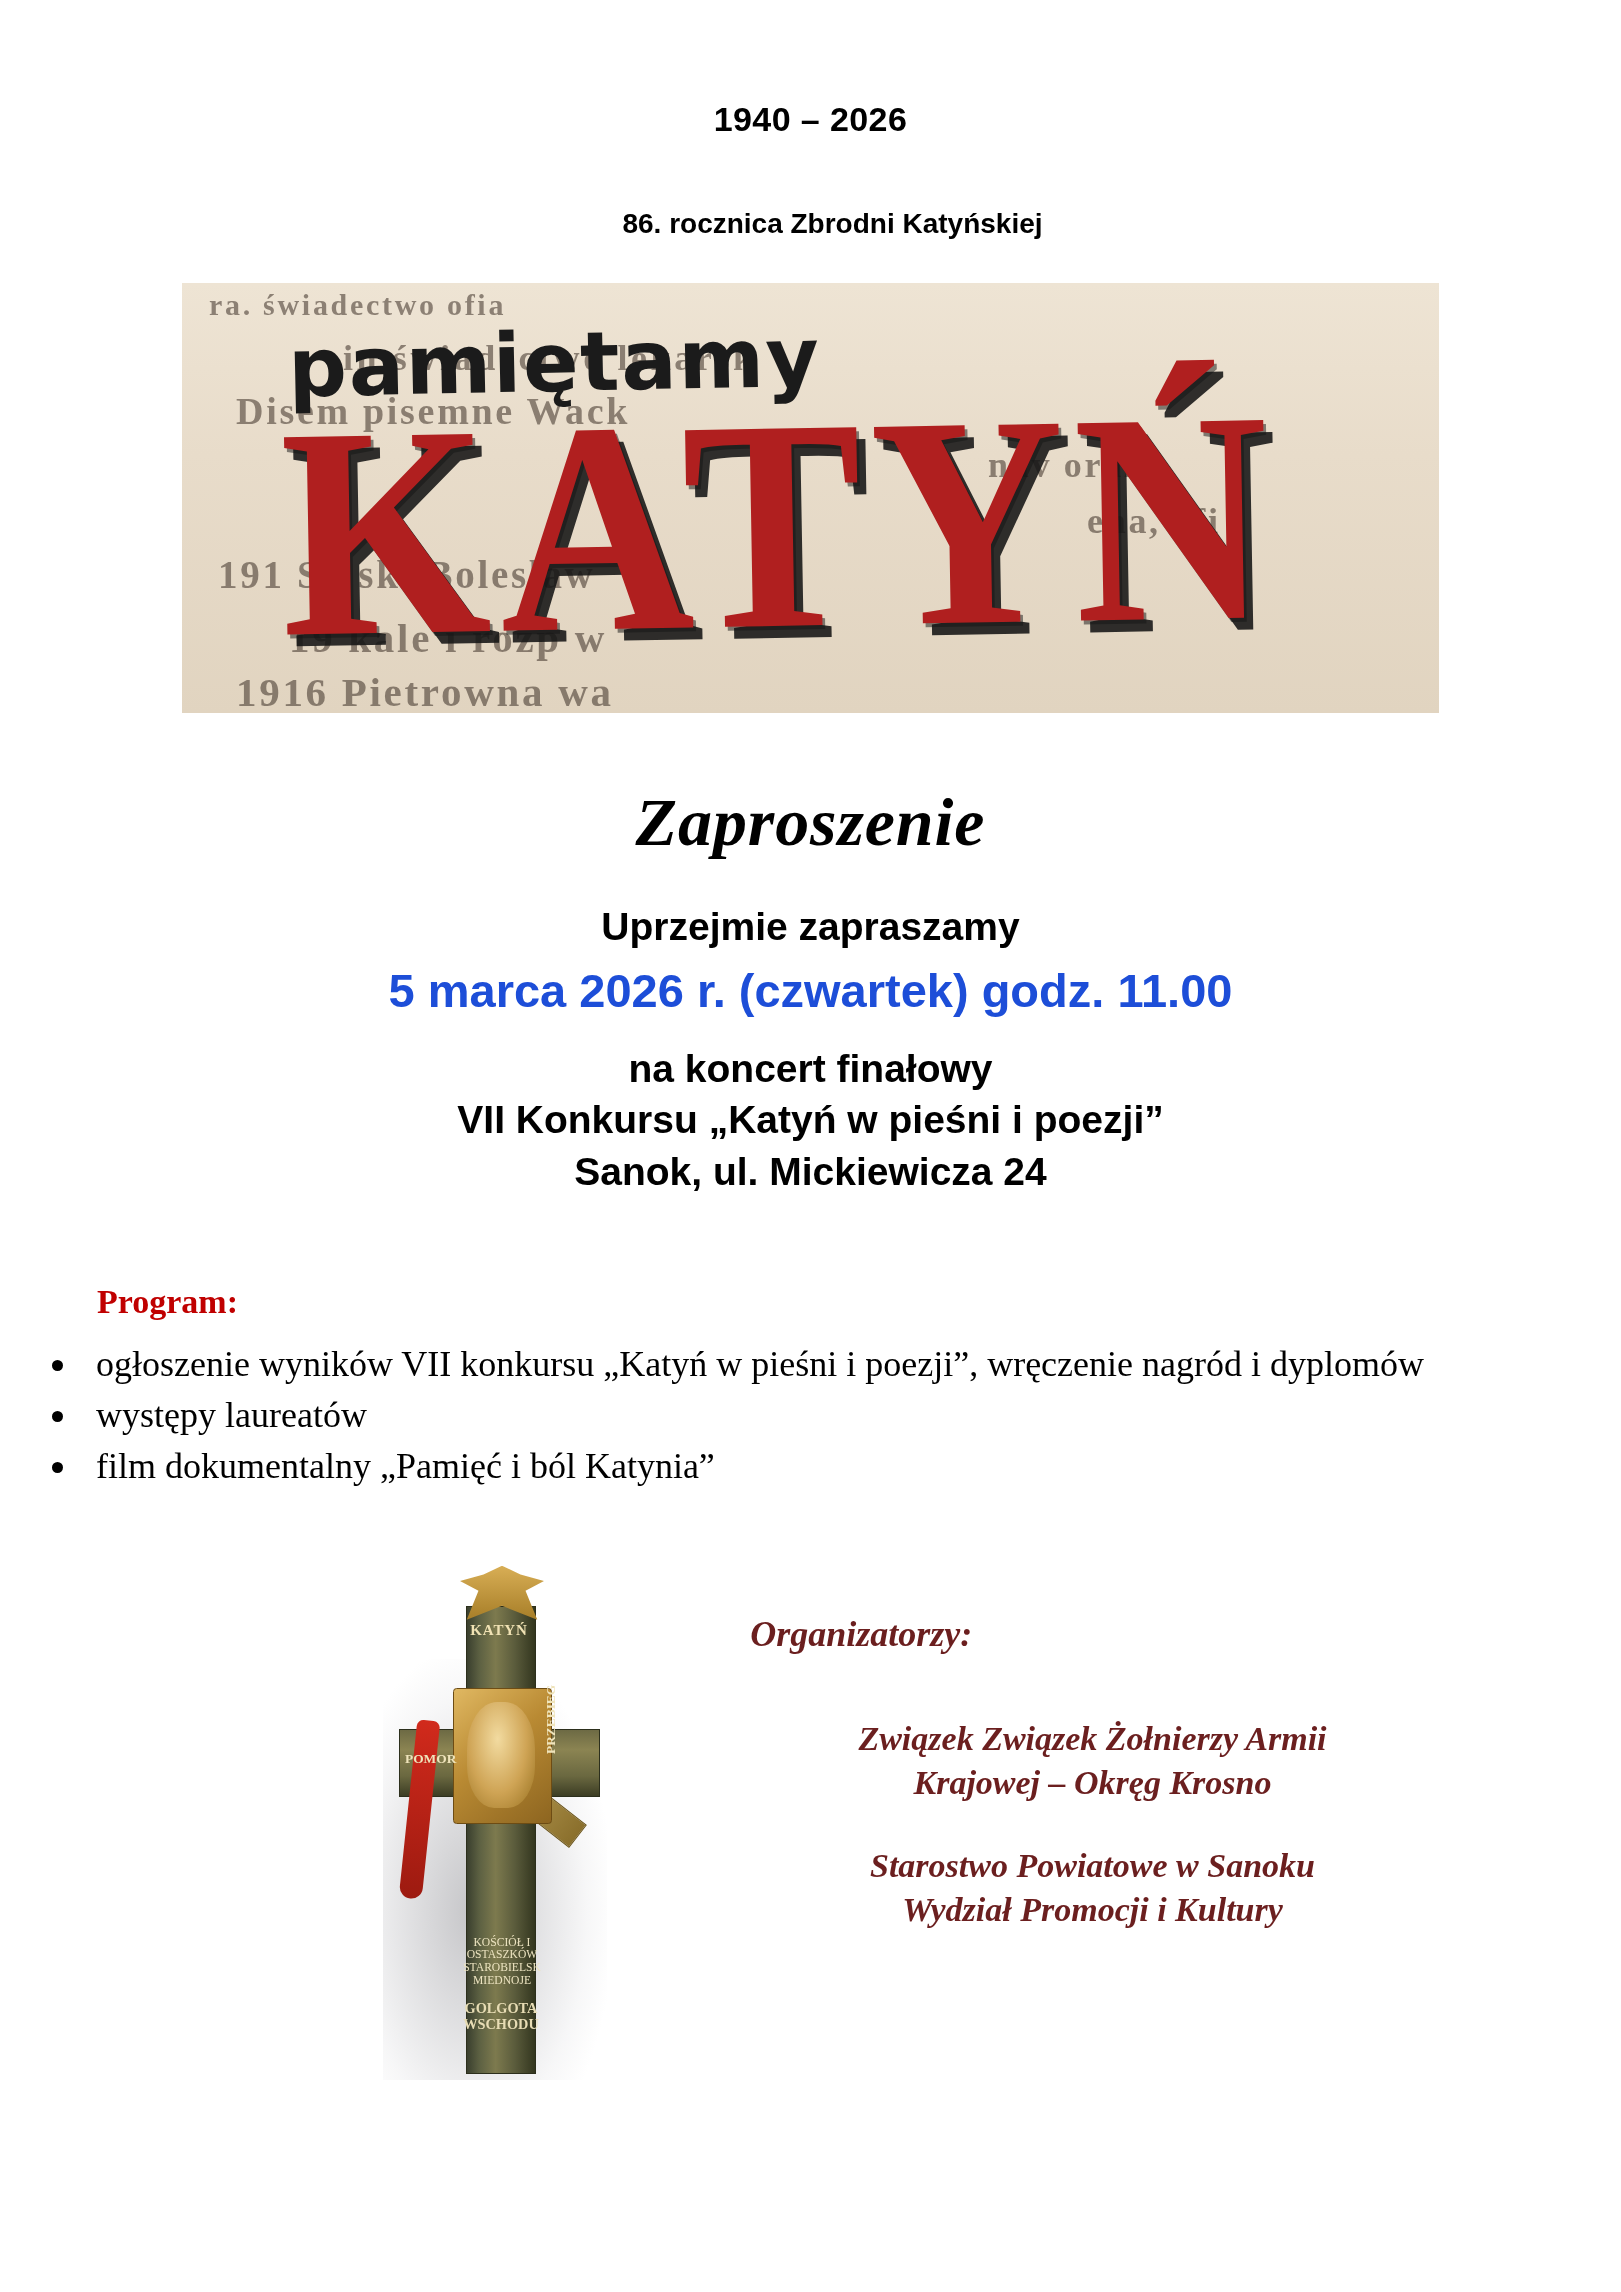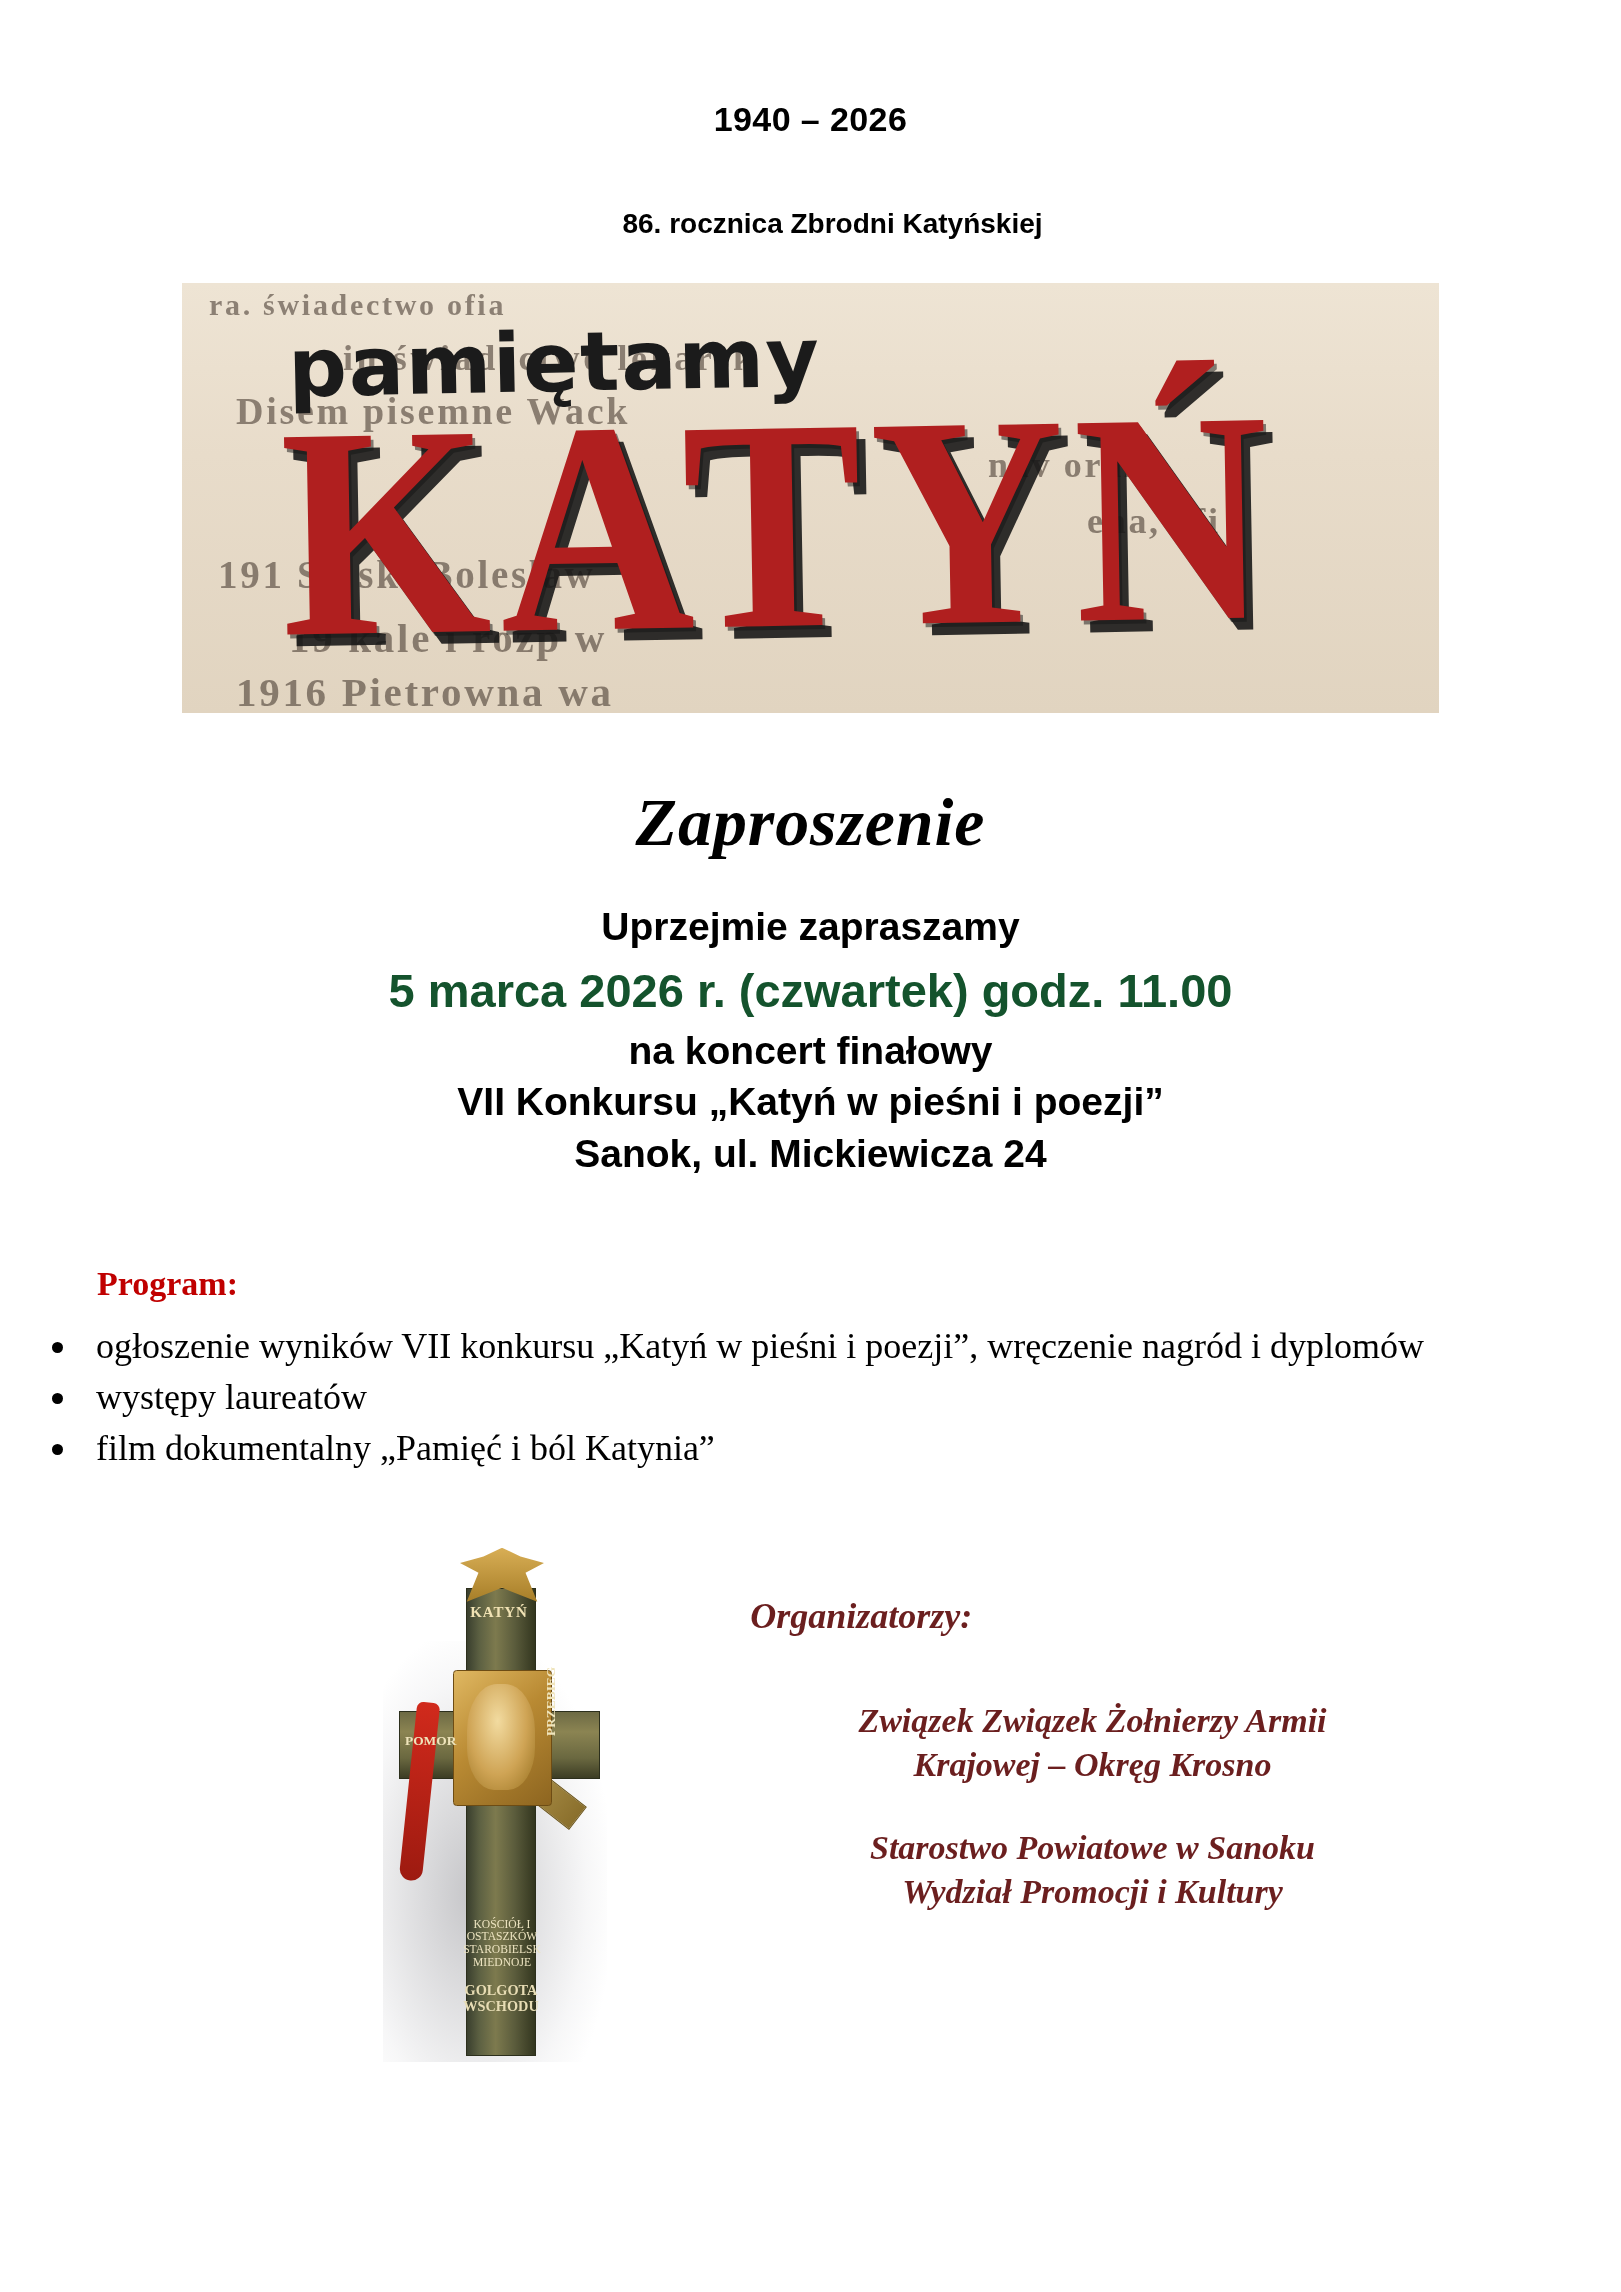--- a/index.html
+++ b/index.html
@@ -112,23 +112,23 @@
     margin-top: 39px;
     line-height: 1.32;
   }
   .invite-line {
     font-size: 39px;
     font-weight: bold;
   }
   .invite-date {
     font-size: 47px;
     font-weight: bold;
-    color: #14532d;
+    color: #1d4ed8;
     margin-top: 7.2px;
-    margin-bottom: 3px;
+    margin-bottom: 21px;
   }
 
   
   .program-head {
     margin-top: 86px;
     margin-left: 97px;
     font-family: "Liberation Serif", serif;
     font-weight: bold;
     font-size: 34px;
     color: #c00000;

